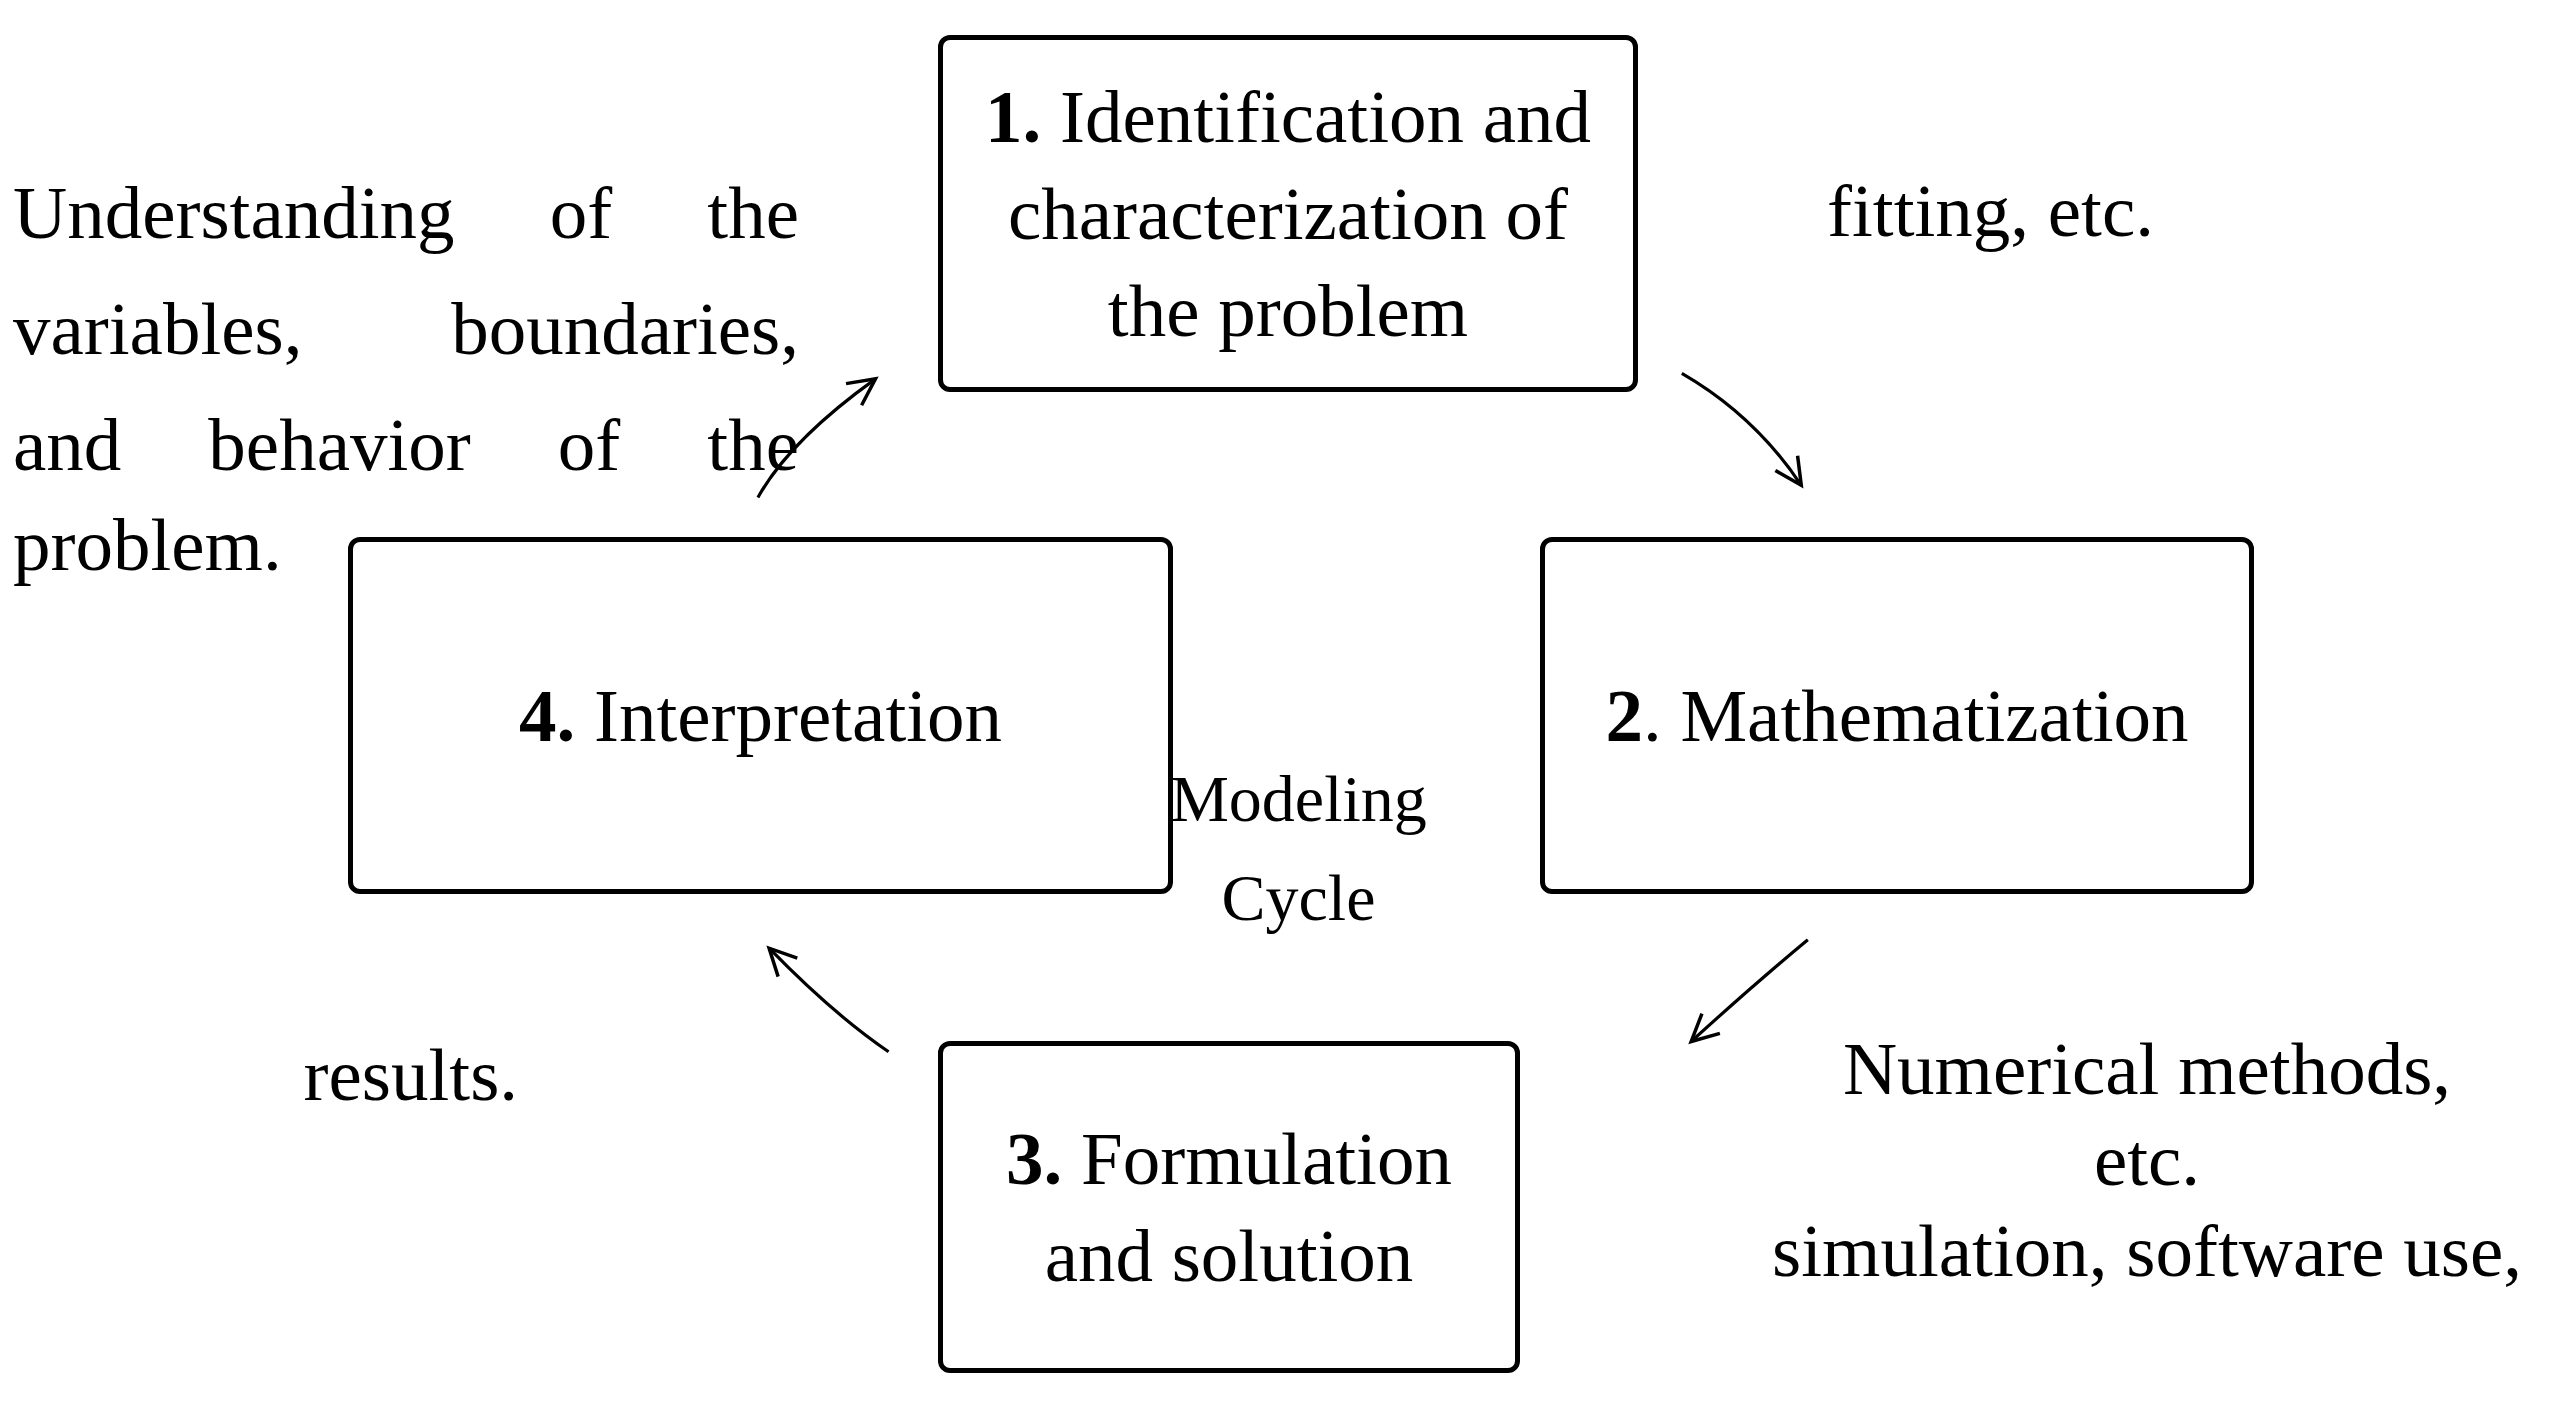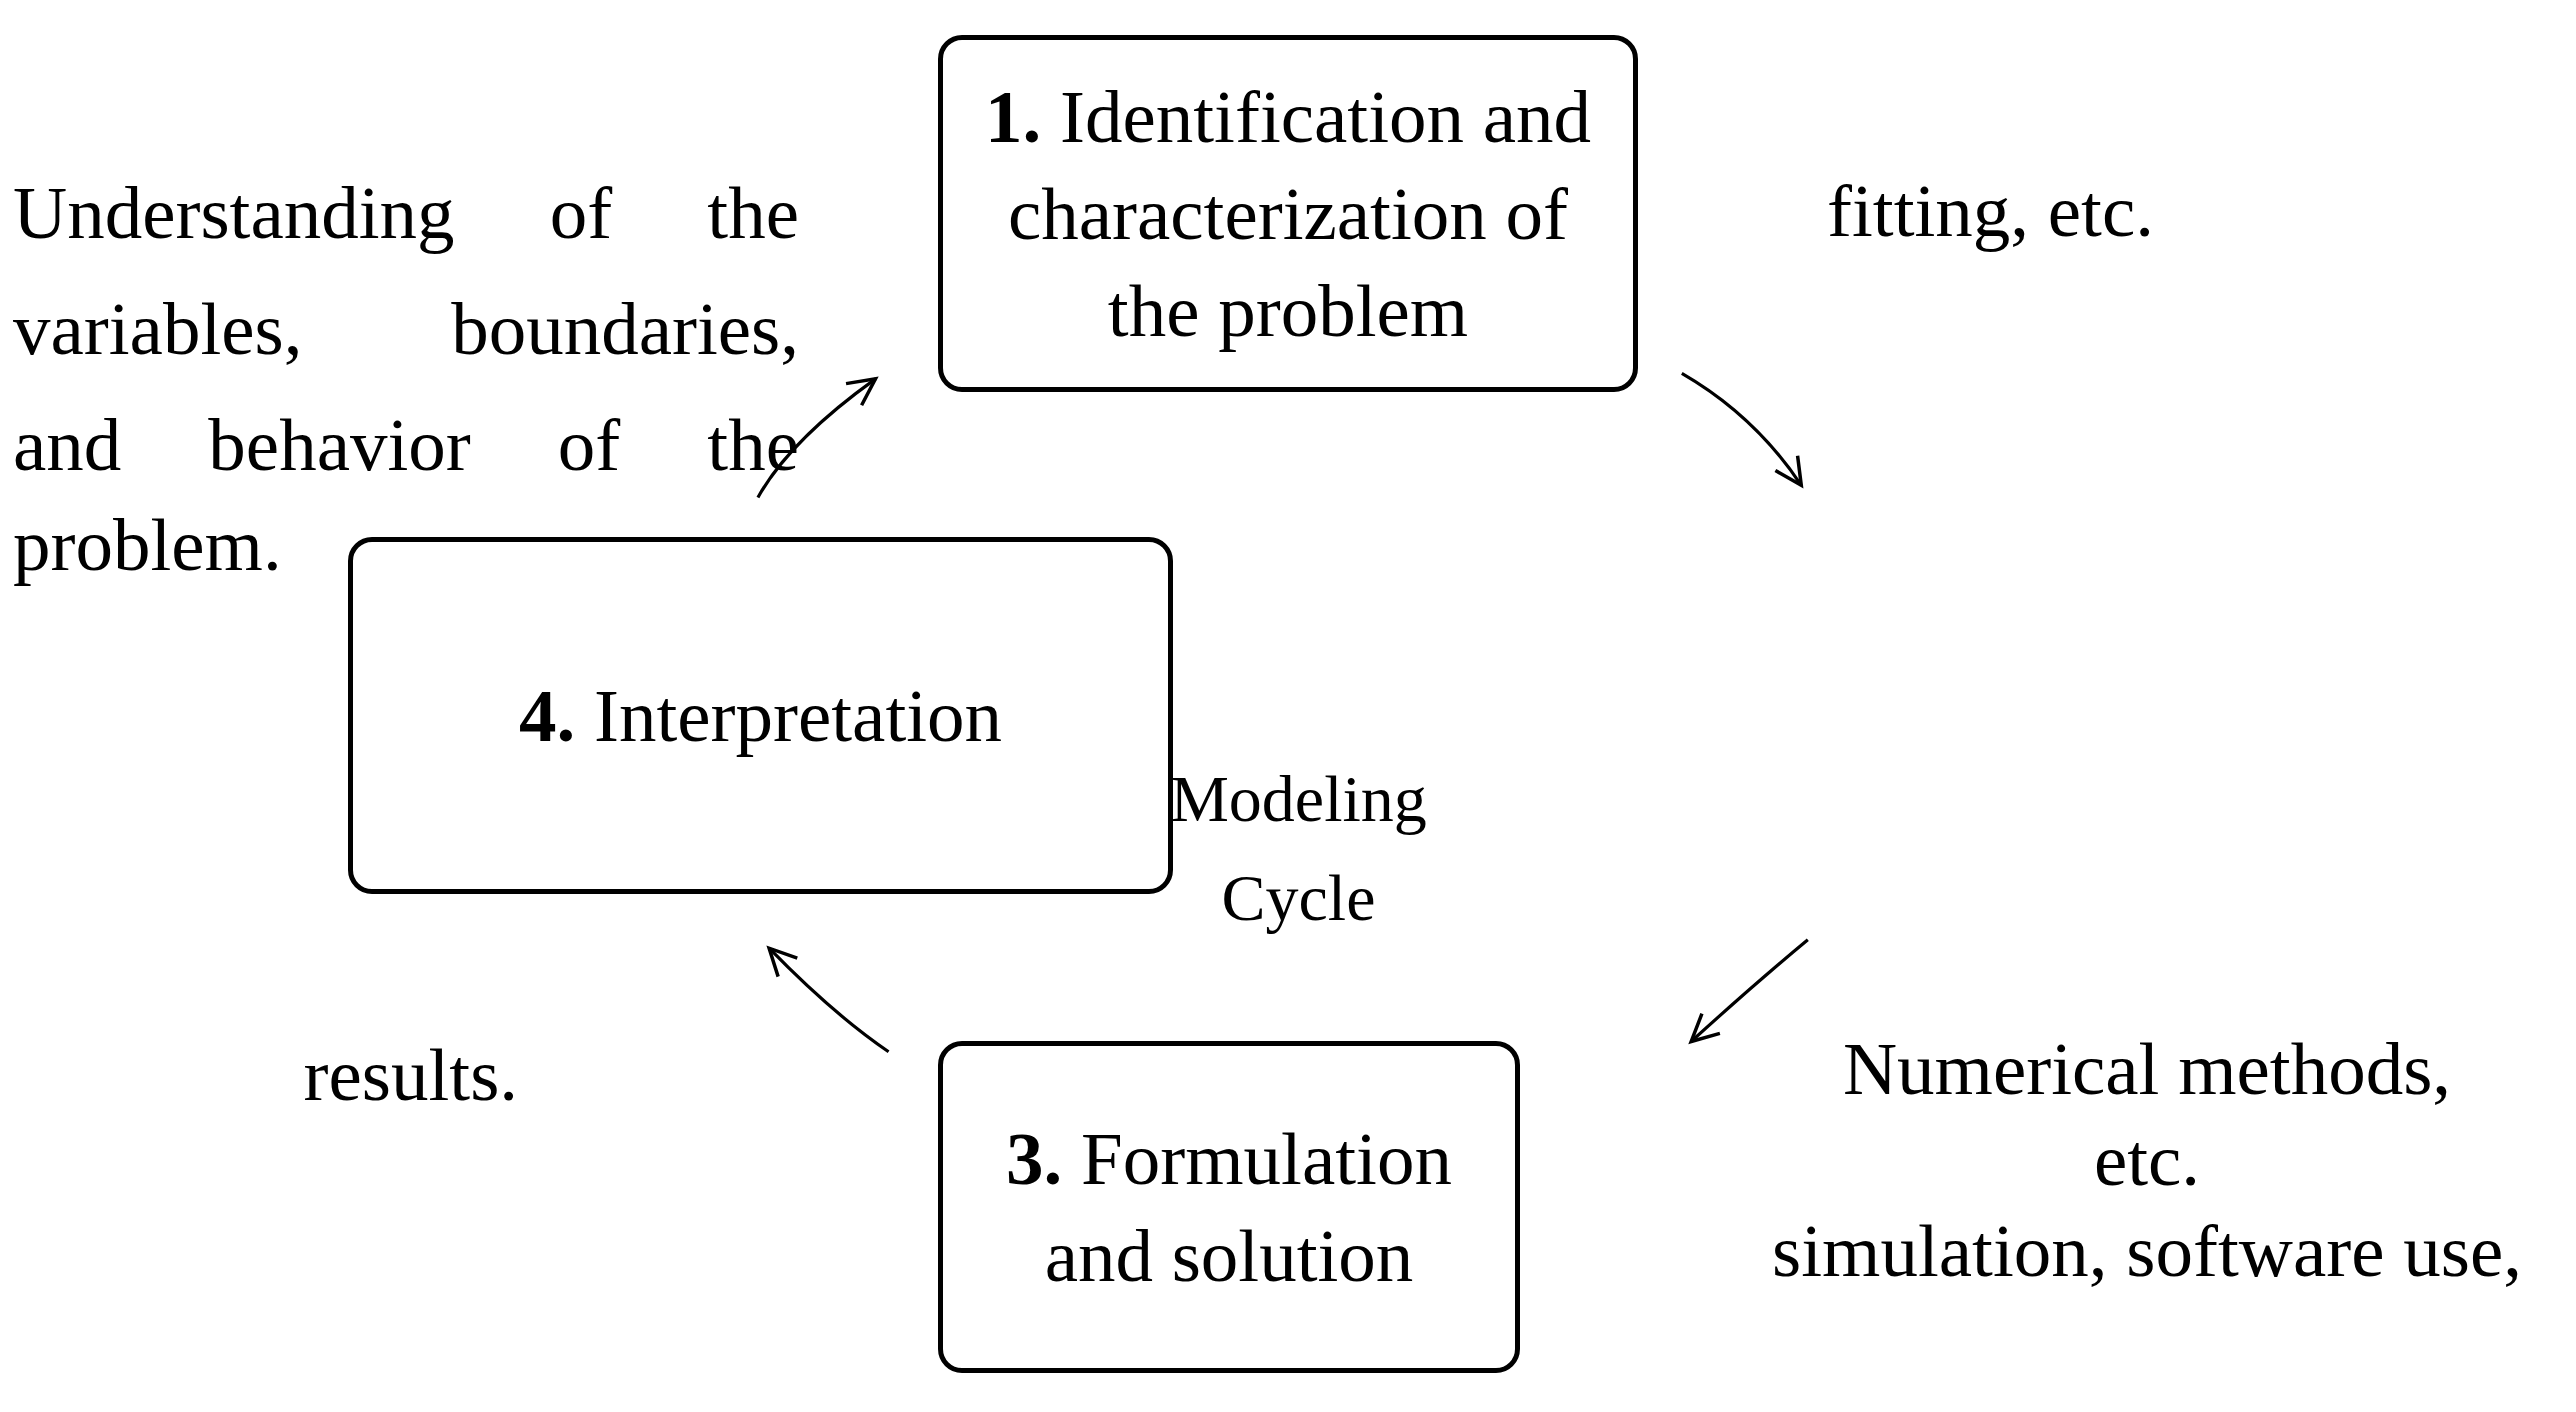--- a/index.html
+++ b/index.html
@@ -14,21 +14,21 @@
     background: #ffffff;
     font-family: "Liberation Serif", "DejaVu Serif", serif;
     color: #000000;
     overflow: hidden;
   }
   .box {
     position: absolute;
     box-sizing: border-box;
     background: #ffffff;
     border: 5.6px solid #000000;
-    border-radius: 24px;
+    border-radius: 12px;
     display: flex;
     align-items: center;
     justify-content: center;
     text-align: center;
     font-size: 75px;
     line-height: 97px;
     z-index: 2;
   }
   .box .box-text { display: inline-block; }
   .box .num { font-weight: bold; }
@@ -66,20 +66,23 @@
 </style>
 </head>
 <body>
 
 <div id="canvas">
 
   <div class="box" style="left:938px; top:35px; width:700px; height:357px;">
     <div class="box-text" style="max-width:644px;"><span class="num">1.</span><span> Identification and characterization of the problem</span></div>
   </div>
 
+  <div class="box" style="left:1540px; top:537px; width:714px; height:357px;">
+    <div class="box-text"><span class="num">2</span><span>. Mathematization</span></div>
+  </div>
 
   <div class="box" style="left:938px; top:1041px; width:582px; height:332px;">
     <div class="box-text" style="max-width:597px;"><span class="num">3.</span><span> Formulation and solution</span></div>
   </div>
 
   <div class="box" style="left:348px; top:537px; width:825px; height:357px;">
     <div class="box-text"><span class="num">4.</span><span> Interpretation</span></div>
   </div>
 
   <div id="center-label" style="left:1065px; top:707px; width:467px;">

